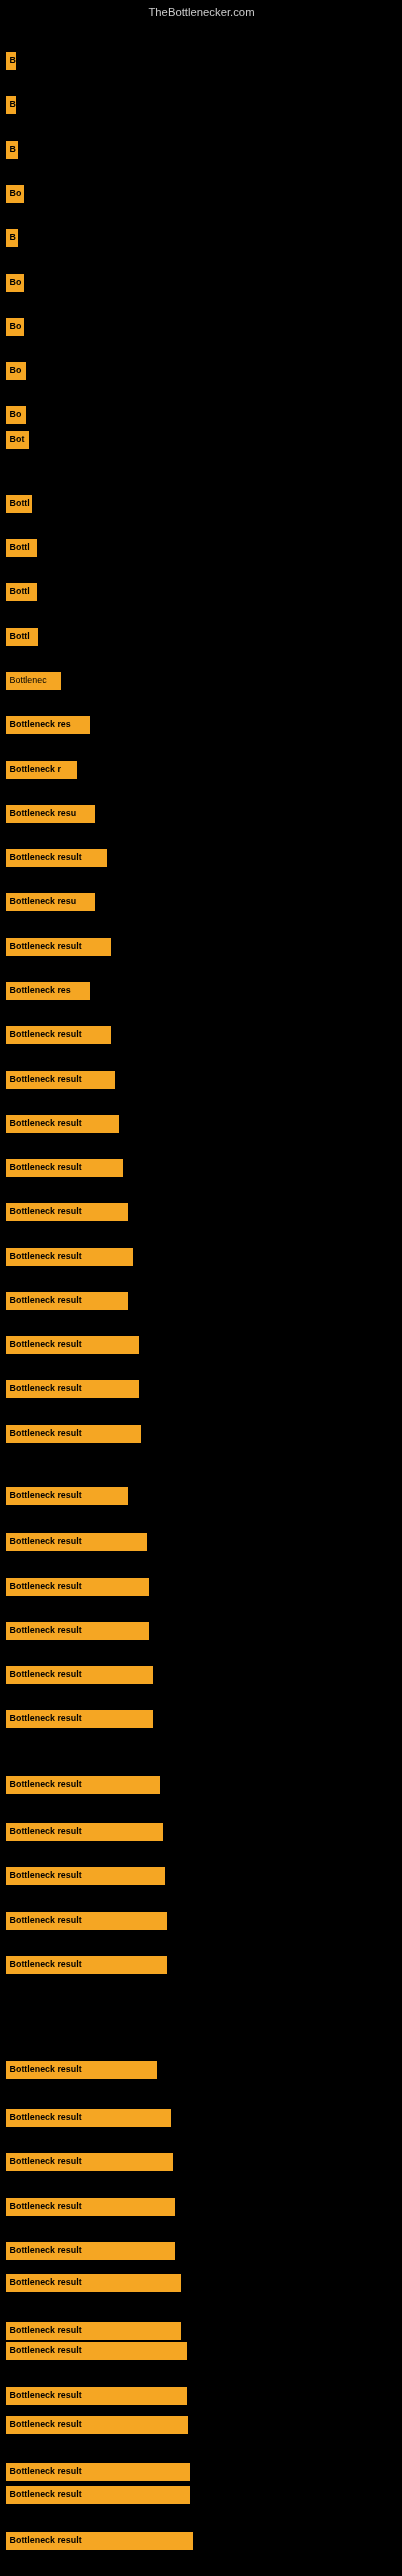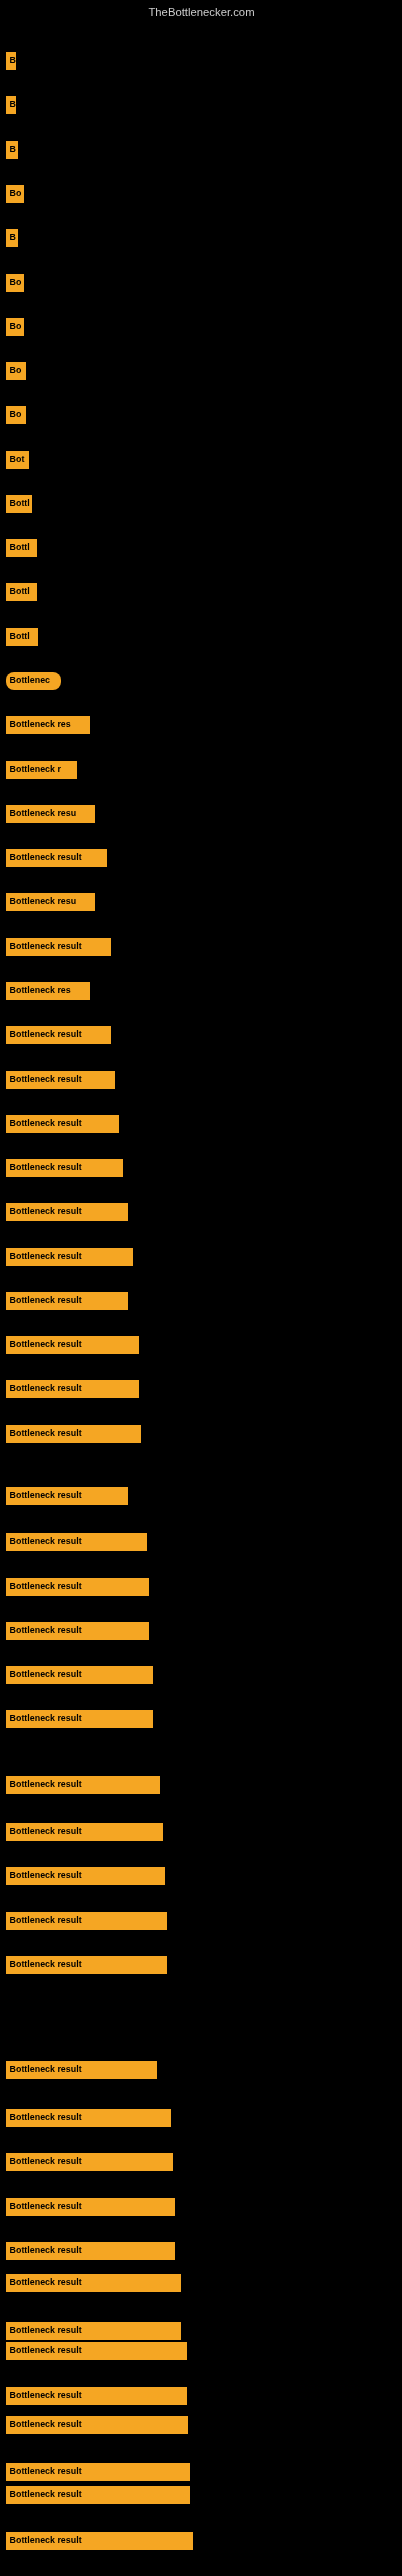--- a/index.html
+++ b/index.html
@@ -59,37 +59,37 @@
     </div>
     <div style="position: absolute; top: 294px; left: 6.4px;">
       <div style="background-color: rgb(245, 166, 35); color: rgb(0, 0, 0); font-size: 8.9px; font-weight: bold; padding: 2.4px 3.2px; width: 17.7px; overflow: hidden; white-space: nowrap; line-height: 13px;">Bo</div>
     </div>
     <div style="position: absolute; top: 338px; left: 6.4px;">
       <div style="background-color: rgb(245, 166, 35); color: rgb(0, 0, 0); font-size: 8.9px; font-weight: bold; padding: 2.4px 3.2px; width: 19.3px; overflow: hidden; white-space: nowrap; line-height: 13px;">Bo</div>
     </div>
     <div style="position: absolute; top: 382px; left: 6.4px;">
       <div style="background-color: rgb(245, 166, 35); color: rgb(0, 0, 0); font-size: 8.9px; font-weight: bold; padding: 2.4px 3.2px; width: 19.3px; overflow: hidden; white-space: nowrap; line-height: 13px;">Bo</div>
     </div>
-    <div style="position: absolute; top: 427px; left: 6.4px;">
+    <div style="position: absolute; top: 407px; left: 6.4px;">
       <div style="background-color: rgb(245, 166, 35); color: rgb(0, 0, 0); font-size: 8.9px; font-weight: bold; padding: 2.4px 3.2px; width: 22.5px; overflow: hidden; white-space: nowrap; line-height: 13px;">Bot</div>
     </div>
     <div style="position: absolute; top: 471px; left: 6.4px;">
       <div style="background-color: rgb(245, 166, 35); color: rgb(0, 0, 0); font-size: 8.9px; font-weight: bold; padding: 2.4px 3.2px; width: 26px; overflow: hidden; white-space: nowrap; line-height: 13px;">Bottl</div>
     </div>
     <div style="position: absolute; top: 515px; left: 6.4px;">
       <div style="background-color: rgb(245, 166, 35); color: rgb(0, 0, 0); font-size: 8.9px; font-weight: bold; padding: 2.4px 3.2px; width: 31px; overflow: hidden; white-space: nowrap; line-height: 13px;">Bottl</div>
     </div>
     <div style="position: absolute; top: 559px; left: 6.4px;">
       <div style="background-color: rgb(245, 166, 35); color: rgb(0, 0, 0); font-size: 8.9px; font-weight: bold; padding: 2.4px 3.2px; width: 31px; overflow: hidden; white-space: nowrap; line-height: 13px;">Bottl</div>
     </div>
     <div style="position: absolute; top: 604px; left: 6.4px;">
       <div style="background-color: rgb(245, 166, 35); color: rgb(0, 0, 0); font-size: 8.9px; font-weight: bold; padding: 2.4px 3.2px; width: 32px; overflow: hidden; white-space: nowrap; line-height: 13px;">Bottl</div>
     </div>
     <div style="position: absolute; top: 648px; left: 6.4px;">
-      <div style="background-color: rgb(245, 166, 35); color: rgb(0, 0, 0); font-size: 8.9px; font-weight: bold; padding: 2.4px 3.2px; width: 55px; overflow: hidden; white-space: nowrap; line-height: 13px; border-radius: 8px;">Bottlenec</div>
+      <div style="background-color: rgb(245, 166, 35); color: rgb(0, 0, 0); font-size: 8.9px; font-weight: normal; padding: 2.4px 3.2px; width: 55px; overflow: hidden; white-space: nowrap; line-height: 13px;">Bottlenec</div>
     </div>
     <div style="position: absolute; top: 692px; left: 6.4px;">
       <div style="background-color: rgb(245, 166, 35); color: rgb(0, 0, 0); font-size: 8.9px; font-weight: bold; padding: 2.4px 3.2px; width: 84px; overflow: hidden; white-space: nowrap; line-height: 13px;">Bottleneck res</div>
     </div>
     <div style="position: absolute; top: 737px; left: 6.4px;">
       <div style="background-color: rgb(245, 166, 35); color: rgb(0, 0, 0); font-size: 8.9px; font-weight: bold; padding: 2.4px 3.2px; width: 71px; overflow: hidden; white-space: nowrap; line-height: 13px;">Bottleneck r</div>
     </div>
     <div style="position: absolute; top: 781px; left: 6.4px;">
       <div style="background-color: rgb(245, 166, 35); color: rgb(0, 0, 0); font-size: 8.9px; font-weight: bold; padding: 2.4px 3.2px; width: 89px; overflow: hidden; white-space: nowrap; line-height: 13px;">Bottleneck resu</div>
     </div>

